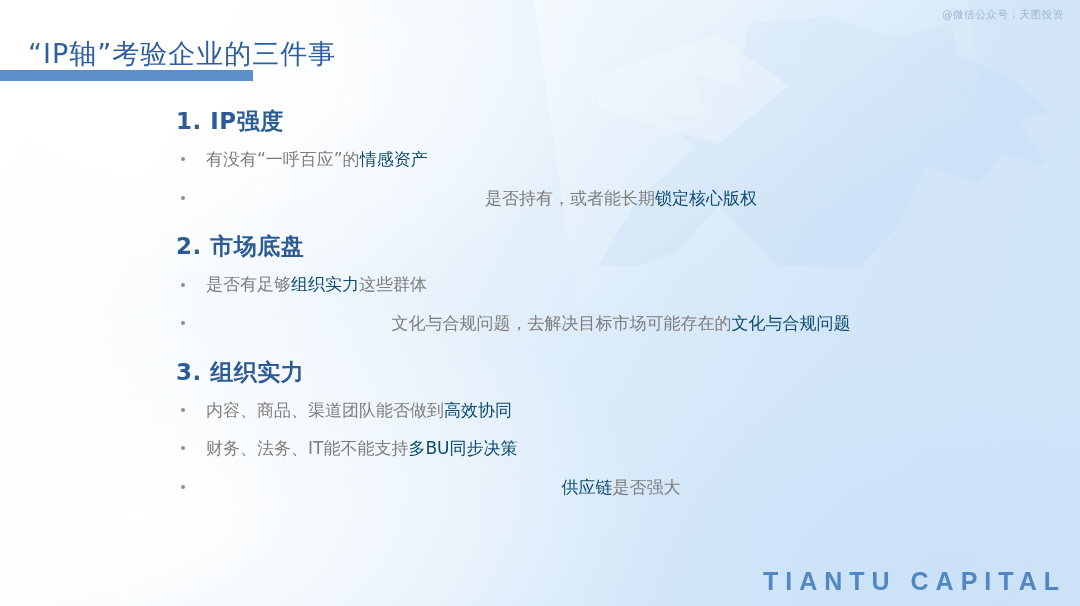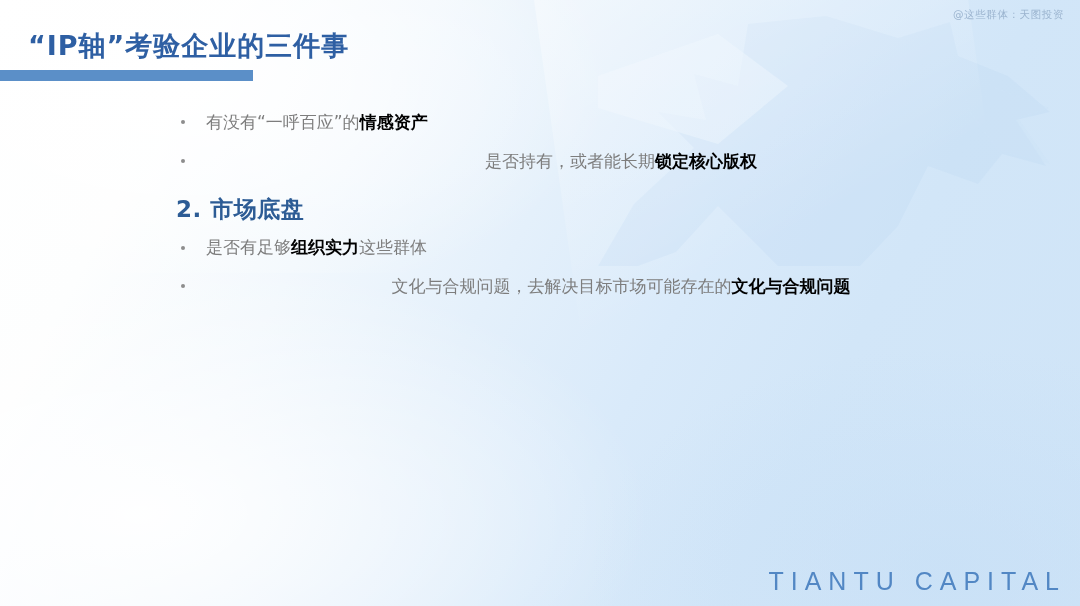--- a/index.html
+++ b/index.html
@@ -90,23 +90,23 @@
     color: #9bb4cf;
     letter-spacing: 0.6px;
     white-space: nowrap;
     font-family: "DejaVu Sans", "Liberation Sans", sans-serif;
   }
 
   
   .title {
     position: absolute;
     left: 28px;
-    top: 28px;
+    top: 36px;
     font-size: 27px;
-    font-weight: bold;
+    font-weight: normal;
     color: #2e5fa3;
     letter-spacing: 1px;
     white-space: nowrap;
     font-family: "DejaVu Sans", "Liberation Sans", sans-serif;
   }
   .title-rule {
     position: absolute;
     left: 0px;
     top: 70px;
     width: 253px;
@@ -154,29 +154,29 @@
   .bullet .dot {
     position: absolute;
     left: 5px;
     top: 50%;
     margin-top: -2px;
     width: 4px;
     height: 4px;
     border-radius: 50%;
     background: #8d8d8d;
   }
-  .em { color: #000000; font-weight: bold; }
+  .em { color: #0c4a6e; font-weight: normal; }
 
   
   .brand {
     position: absolute;
     right: 14px;
     bottom: 10px;
     font-size: 25px;
-    font-weight: normal;
+    font-weight: bold;
     color: #5287c4;
     letter-spacing: 7px;
     white-space: nowrap;
     font-family: "Liberation Sans", "DejaVu Sans", sans-serif;
   }
 </style>
 </head>
 <body>
 
 <div class="slide">
@@ -196,28 +196,29 @@
       <g fill="#ffffff" opacity="0.50">
         <path d="M0 60 L120 18 L190 70 L120 128 L0 92 Z"></path>
       </g>
       <g fill="#c5ddf3" opacity="0.45">
         <path d="M360 58 L452 92 L420 102 L452 148 L400 134 L372 96 Z"></path>
       </g>
     </svg>
   </div>
   <div class="bg-sheen"></div>
 
-  <div class="watermark">@这些群体：天图投资</div>
+  <div class="watermark">@微信公众号：天图投资</div>
 
   <div class="title">“IP轴”考验企业的三件事</div>
   <div class="title-rule"></div>
 
   <div class="content">
 
     <div class="section">
+      <div class="sec-head">1. IP强度</div>
       <ul class="bullets">
         <li class="bullet">
           <span class="dot"></span>
           <span>有没有“一呼百应”的</span><span class="em">情感资产</span>
         </li>
         <li class="bullet">
           <span class="dot"></span>
           <span>是否持有，或者能长期</span><span class="em">锁定核心版权</span>
         </li>
       </ul>
@@ -230,18 +231,35 @@
           <span class="dot"></span>
           <span>是否有足够</span><span class="em">组织实力</span><span>这些群体</span>
         </li>
         <li class="bullet">
           <span class="dot"></span>
           <span>文化与合规问题，去解决目标市场可能存在的</span><span class="em">文化与合规问题</span>
         </li>
       </ul>
     </div>
 
+    <div class="section">
+      <div class="sec-head">3.  组织实力</div>
+      <ul class="bullets">
+        <li class="bullet">
+          <span class="dot"></span>
+          <span>内容、商品、渠道团队能否做到</span><span class="em">高效协同</span>
+        </li>
+        <li class="bullet">
+          <span class="dot"></span>
+          <span>财务、法务、IT能不能支持</span><span class="em">多BU同步决策</span>
+        </li>
+        <li class="bullet">
+          <span class="dot"></span>
+          <span class="em">供应链</span><span>是否强大</span>
+        </li>
+      </ul>
+    </div>
 
   </div>
 
   <div class="brand">TIANTU CAPITAL</div>
 
 </div>
 
 </body></html>

